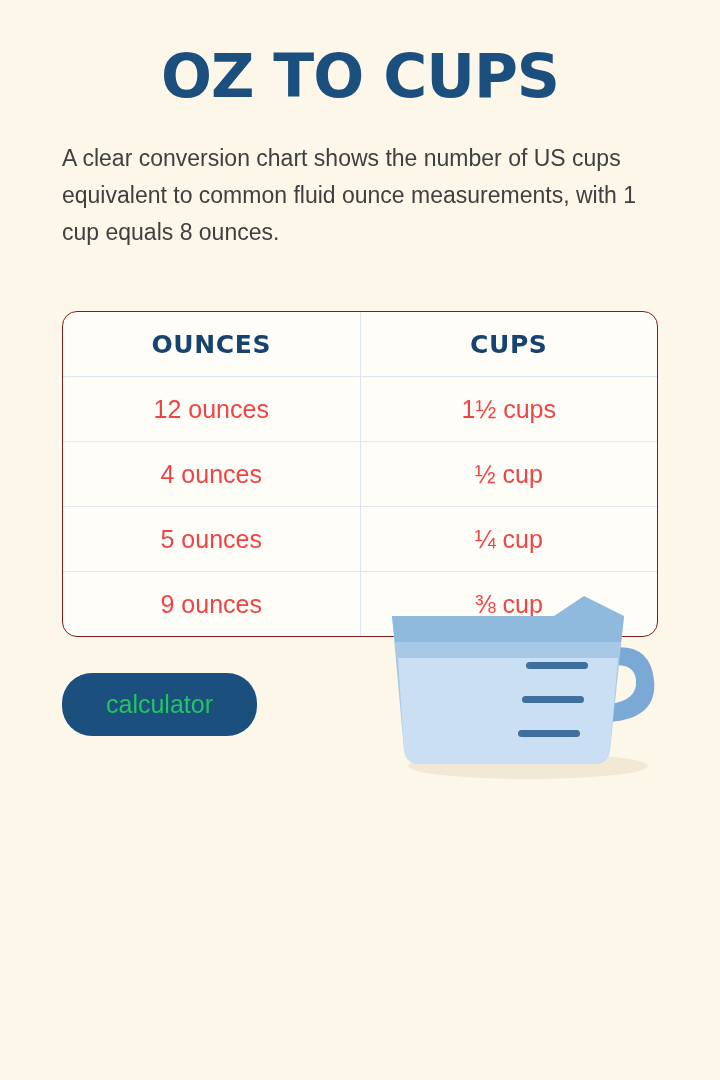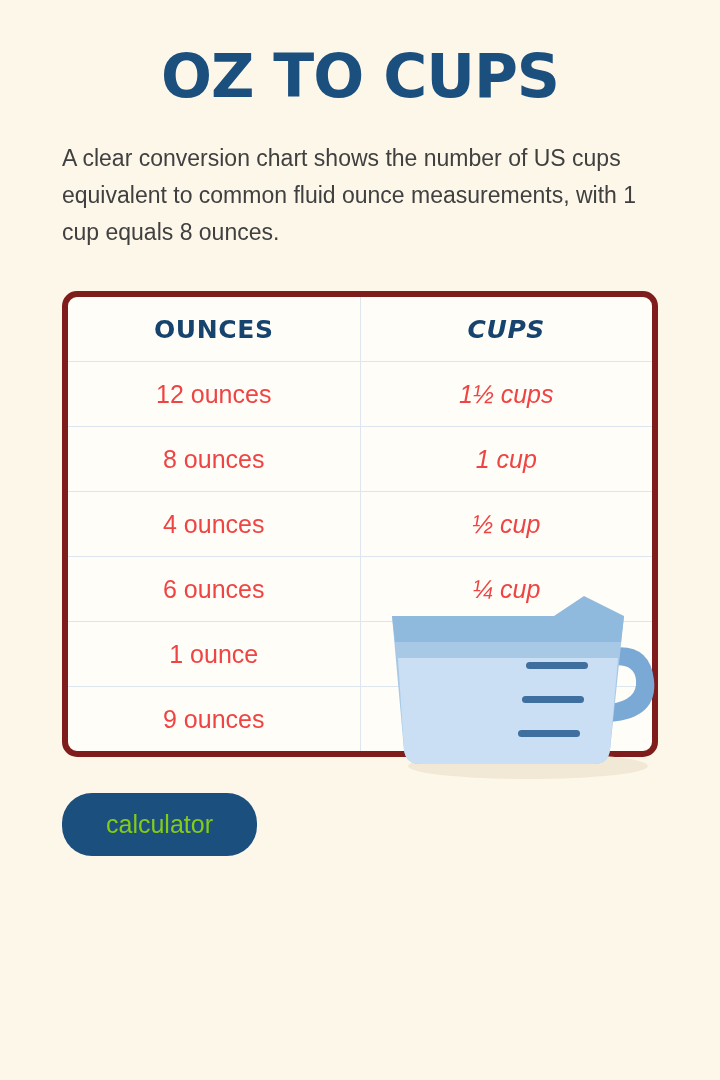--- a/index.html
+++ b/index.html
@@ -33,42 +33,41 @@
     font-family: "DejaVu Sans", sans-serif;
   }
   .subtitle {
     margin: 28px 0 0 0;
     font-size: 23px;
     line-height: 37px;
     color: #404040;
     font-family: "Liberation Sans", sans-serif;
   }
   .table-card {
-    margin-top: 40px;
-    border: 6px solid #7f1d1d;
+    margin-top: 60px;
+    border: 1px solid #7f1d1d;
     border-radius: 15px;
     background: #fffdf8;
     overflow: hidden;
   }
   table.conv {
     width: 100%;
     border-collapse: collapse;
     table-layout: fixed;
   }
   table.conv th,
   table.conv td {
     text-align: center;
     color: #17446e;
     border-bottom: 1px solid #dde6ee;
     border-right: 1px solid #dde6ee;
   }
   table.conv th:last-child,
   table.conv td:last-child {
     border-right: none;
-    font-style: italic;
   }
   table.conv tr:last-child td {
     border-bottom: none;
   }
   table.conv th {
     font-size: 25px;
     font-weight: bold;
     letter-spacing: 0.6px;
     height: 62px;
     font-family: "DejaVu Sans", sans-serif;
@@ -78,21 +77,21 @@
     font-weight: normal;
     height: 62px;
     color: #ef4444;
   }
   .cta-row {
     margin-top: 36px;
   }
   .cta-button {
     display: inline-block;
     background: #1b4f7e;
-    color: #84cc16;
+    color: #22c55e;
     font-size: 25px;
     border-radius: 30px;
     padding: 17px 44px;
     border: none;
     cursor: pointer;
     font-family: "Liberation Sans", sans-serif;
   }
   .jug-wrap {
     position: absolute;
     right: 42px;
@@ -117,34 +116,26 @@
           <th>OUNCES</th>
           <th>CUPS</th>
         </tr>
       </thead>
       <tbody>
         <tr>
           <td>12 ounces</td>
           <td>1½ cups</td>
         </tr>
         <tr>
-          <td>8 ounces</td>
-          <td>1 cup</td>
-        </tr>
-        <tr>
           <td>4 ounces</td>
           <td>½ cup</td>
         </tr>
         <tr>
-          <td>6 ounces</td>
+          <td>5 ounces</td>
           <td>¼ cup</td>
-        </tr>
-        <tr>
-          <td>1 ounce</td>
-          <td>⅛ cup</td>
         </tr>
         <tr>
           <td>9 ounces</td>
           <td>⅜ cup</td>
         </tr>
       </tbody>
     </table>
   </div>
 
   <div class="cta-row">

